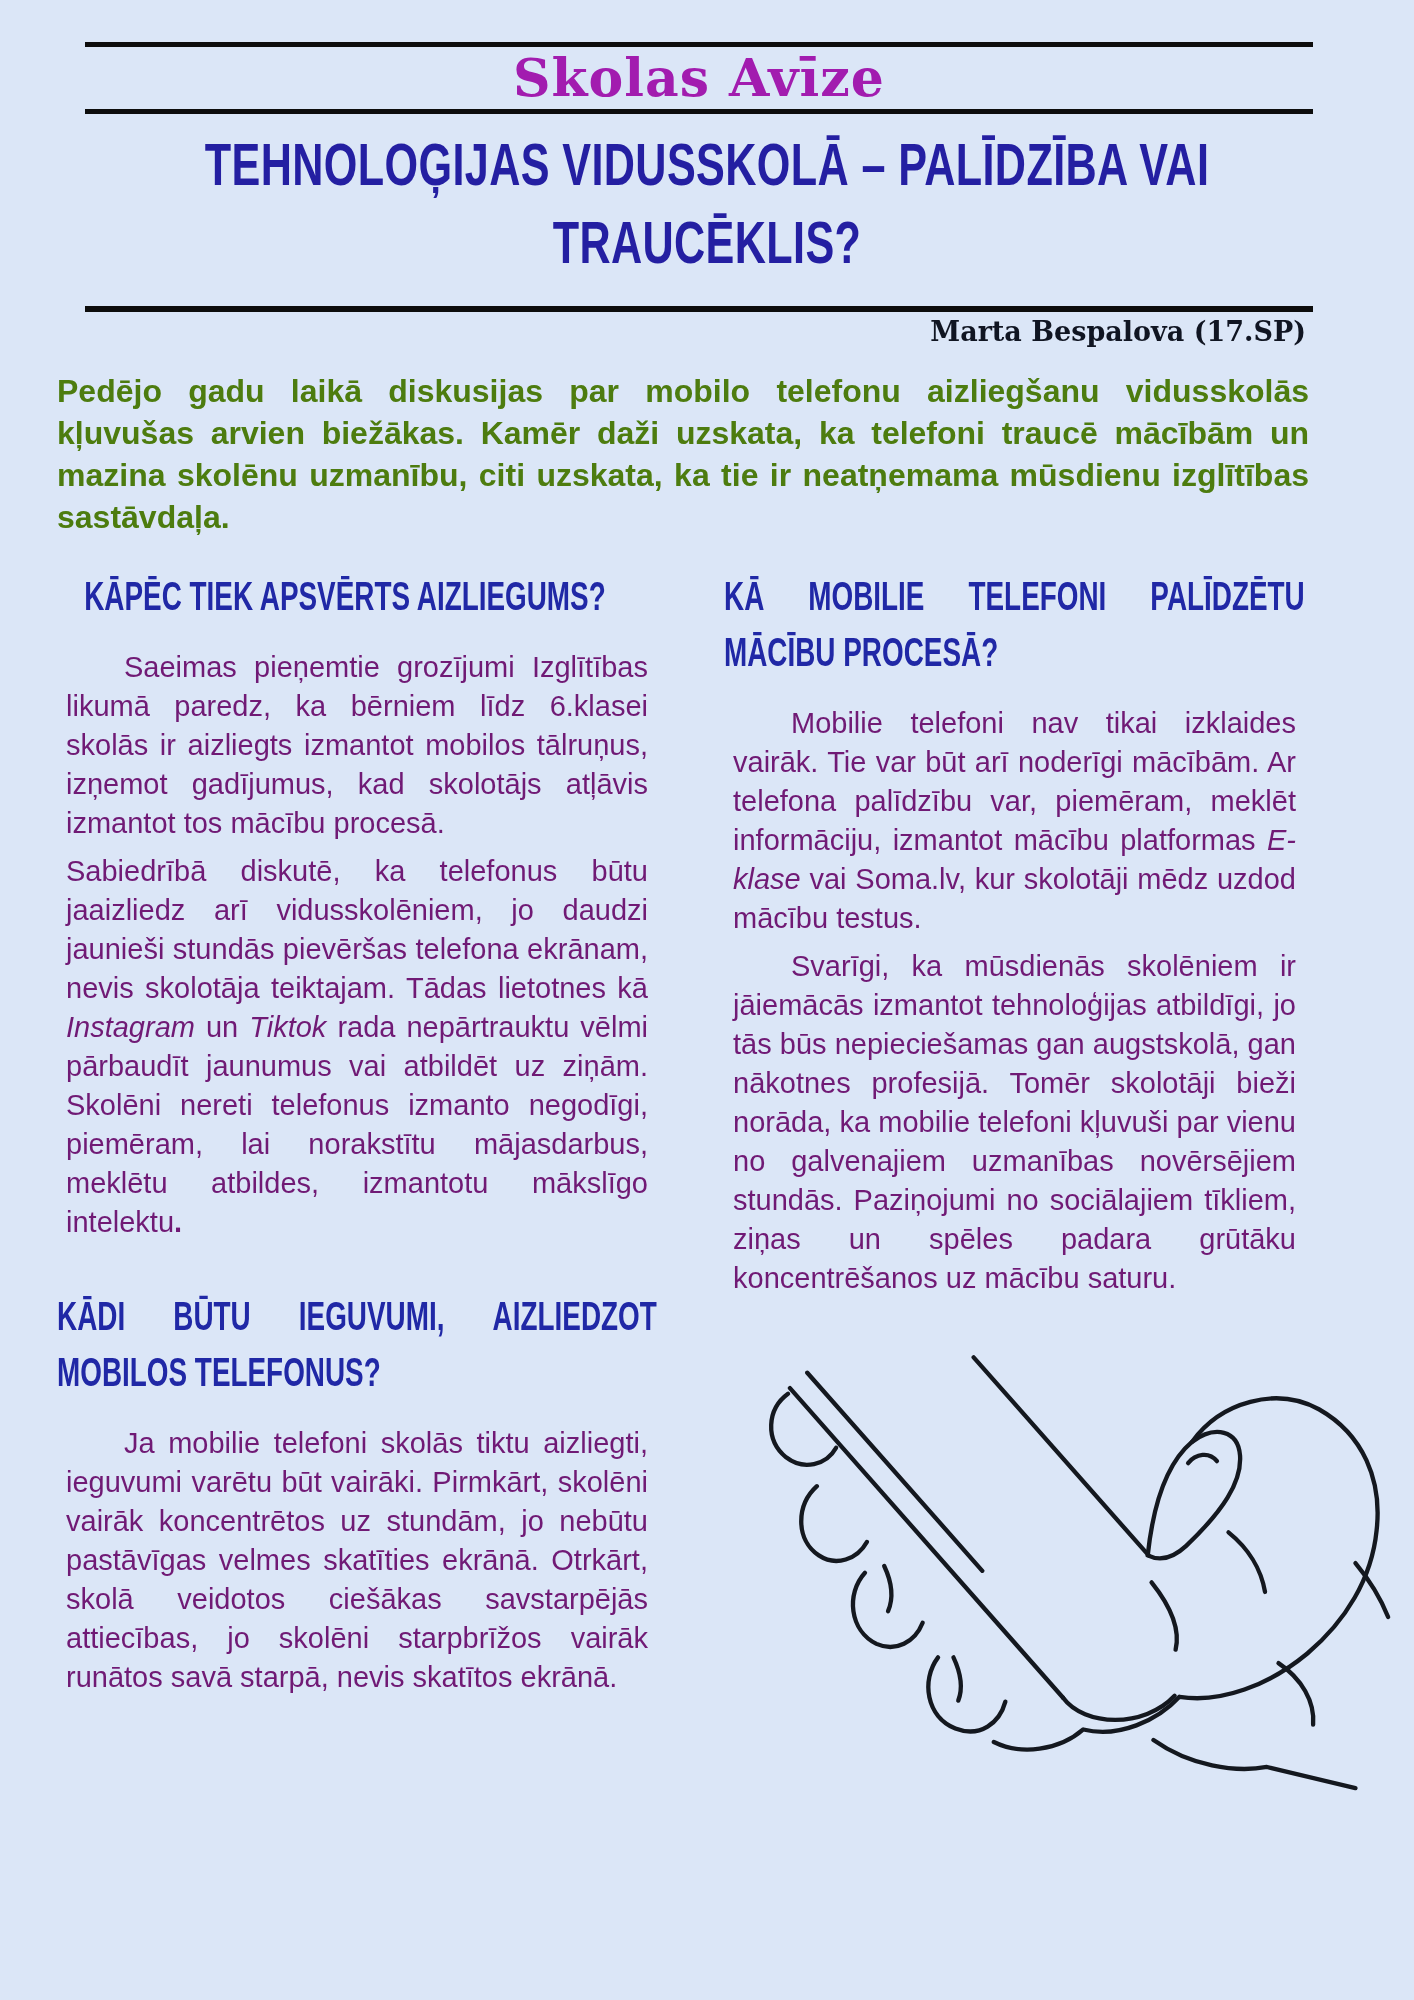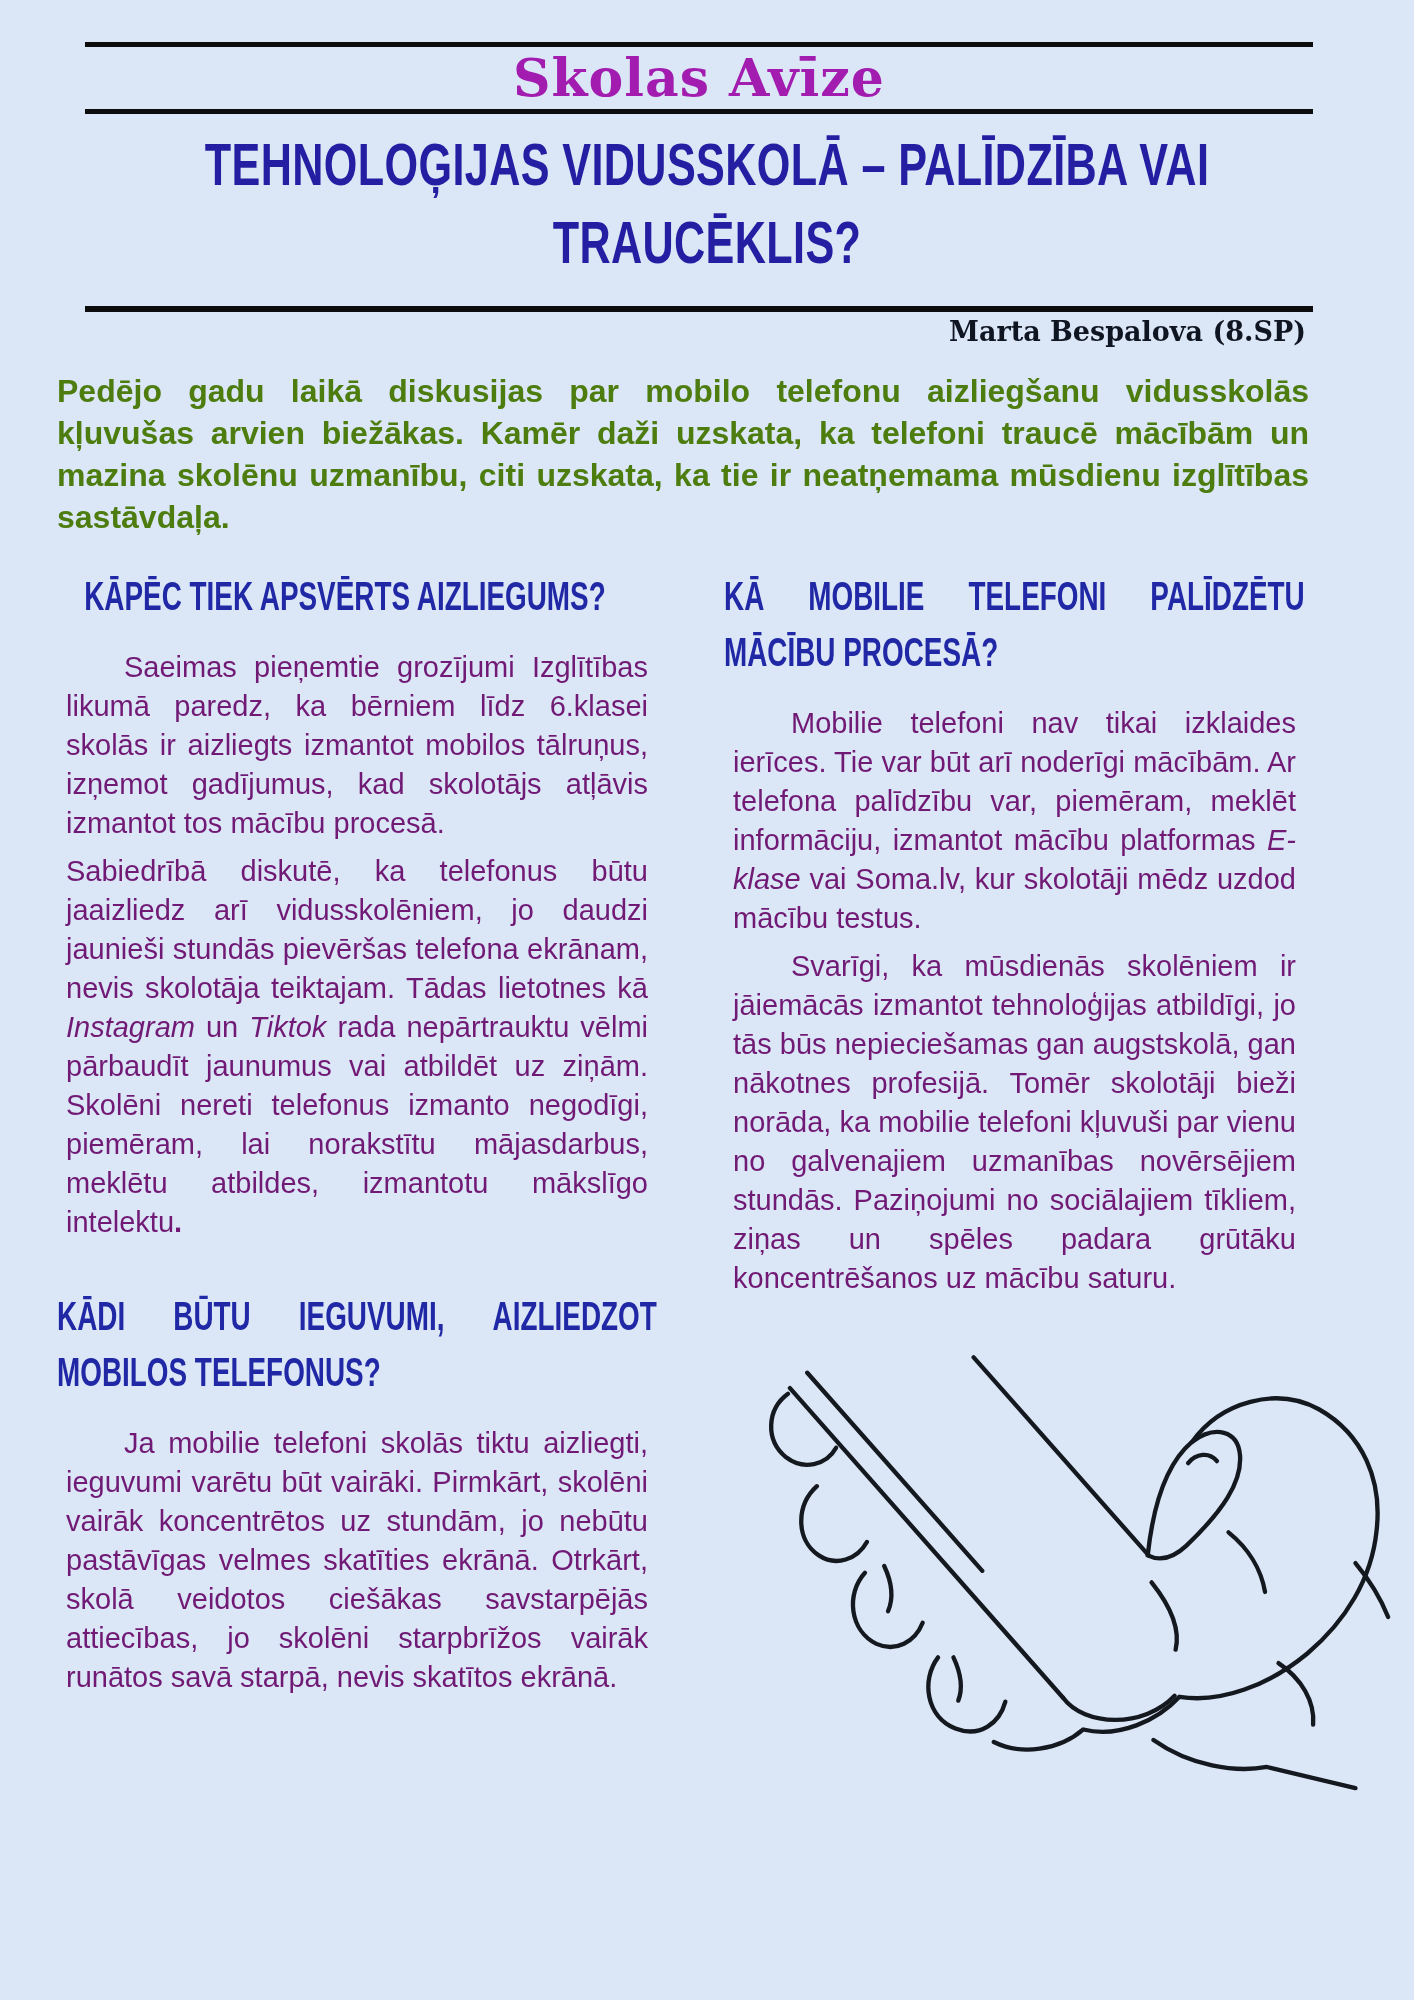--- a/index.html
+++ b/index.html
@@ -87,21 +87,21 @@
   <div class="rule rule-top"></div>
   <div class="masthead-title">Skolas Avīze</div>
   <div class="rule"></div>
 
   <h1 class="title-wrap" style="margin-block-end:0;">
     <div class="t-line">TEHNOLOĢIJAS VIDUSSKOLĀ – PALĪDZĪBA VAI</div>
     <div class="t-line">TRAUCĒKLIS?</div>
   </h1>
 
   <div class="rule rule-byline"></div>
-  <div class="byline">Marta Bespalova (8.SP)</div>
+  <div class="byline">Marta Bespalova (17.SP)</div>
 
   <p class="intro">Pedējo gadu laikā diskusijas par mobilo telefonu aizliegšanu vidusskolās kļuvušas arvien biežākas. Kamēr daži uzskata, ka telefoni traucē mācībām un mazina skolēnu uzmanību, citi uzskata, ka tie ir neatņemama mūsdienu izglītības sastāvdaļa.</p>
 
   <div class="columns">
 
     <div class="col">
       <div class="heading condensed h-indent">
           <div class="jline last-left">
             <span>KĀPĒC TIEK APSVĒRTS AIZLIEGUMS?</span>
           </div>
@@ -128,21 +128,21 @@
           <div class="jline">
             <span>KĀ</span>
             <span>MOBILIE</span>
             <span>TELEFONI</span>
             <span>PALĪDZĒTU</span>
           </div>
           <div class="jline last-left">
             <span>MĀCĪBU PROCESĀ?</span>
           </div>
         </div>
-      <p class="body-p indent"><span>Mobilie telefoni nav tikai izklaides ierīces. Tie var būt arī noderīgi mācībām. Ar telefona palīdzību var, piemēram, meklēt informāciju, izmantot mācību platformas </span><span style="font-style: italic;">E-klase</span><span> vai </span><span style="">Soma.lv</span><span>, kur skolotāji mēdz uzdod mācību testus.</span></p>
+      <p class="body-p indent"><span>Mobilie telefoni nav tikai izklaides vairāk. Tie var būt arī noderīgi mācībām. Ar telefona palīdzību var, piemēram, meklēt informāciju, izmantot mācību platformas </span><span style="font-style: italic;">E-klase</span><span> vai </span><span style="">Soma.lv</span><span>, kur skolotāji mēdz uzdod mācību testus.</span></p>
       <p class="body-p indent">Svarīgi, ka mūsdienās skolēniem ir jāiemācās izmantot tehnoloģijas atbildīgi, jo tās būs nepieciešamas gan augstskolā, gan nākotnes profesijā. Tomēr skolotāji bieži norāda, ka mobilie telefoni kļuvuši par vienu no galvenajiem uzmanības novērsējiem stundās. Paziņojumi no sociālajiem tīkliem, ziņas un spēles padara grūtāku koncentrēšanos uz mācību saturu.</p>
 
       <div class="illustration">
         <svg viewBox="0 0 676 470" xmlns="http://www.w3.org/2000/svg">
           <g stroke="#14181f" stroke-width="4.5" fill="none" stroke-linecap="round" stroke-linejoin="round">
 
             <path d="M52 50 L336 372"></path>
             <path d="M70 34 L252 240"></path>
             <path d="M243 18 L425 224"></path>
             <path d="M336 372 C358 402 420 404 452 370"></path>

